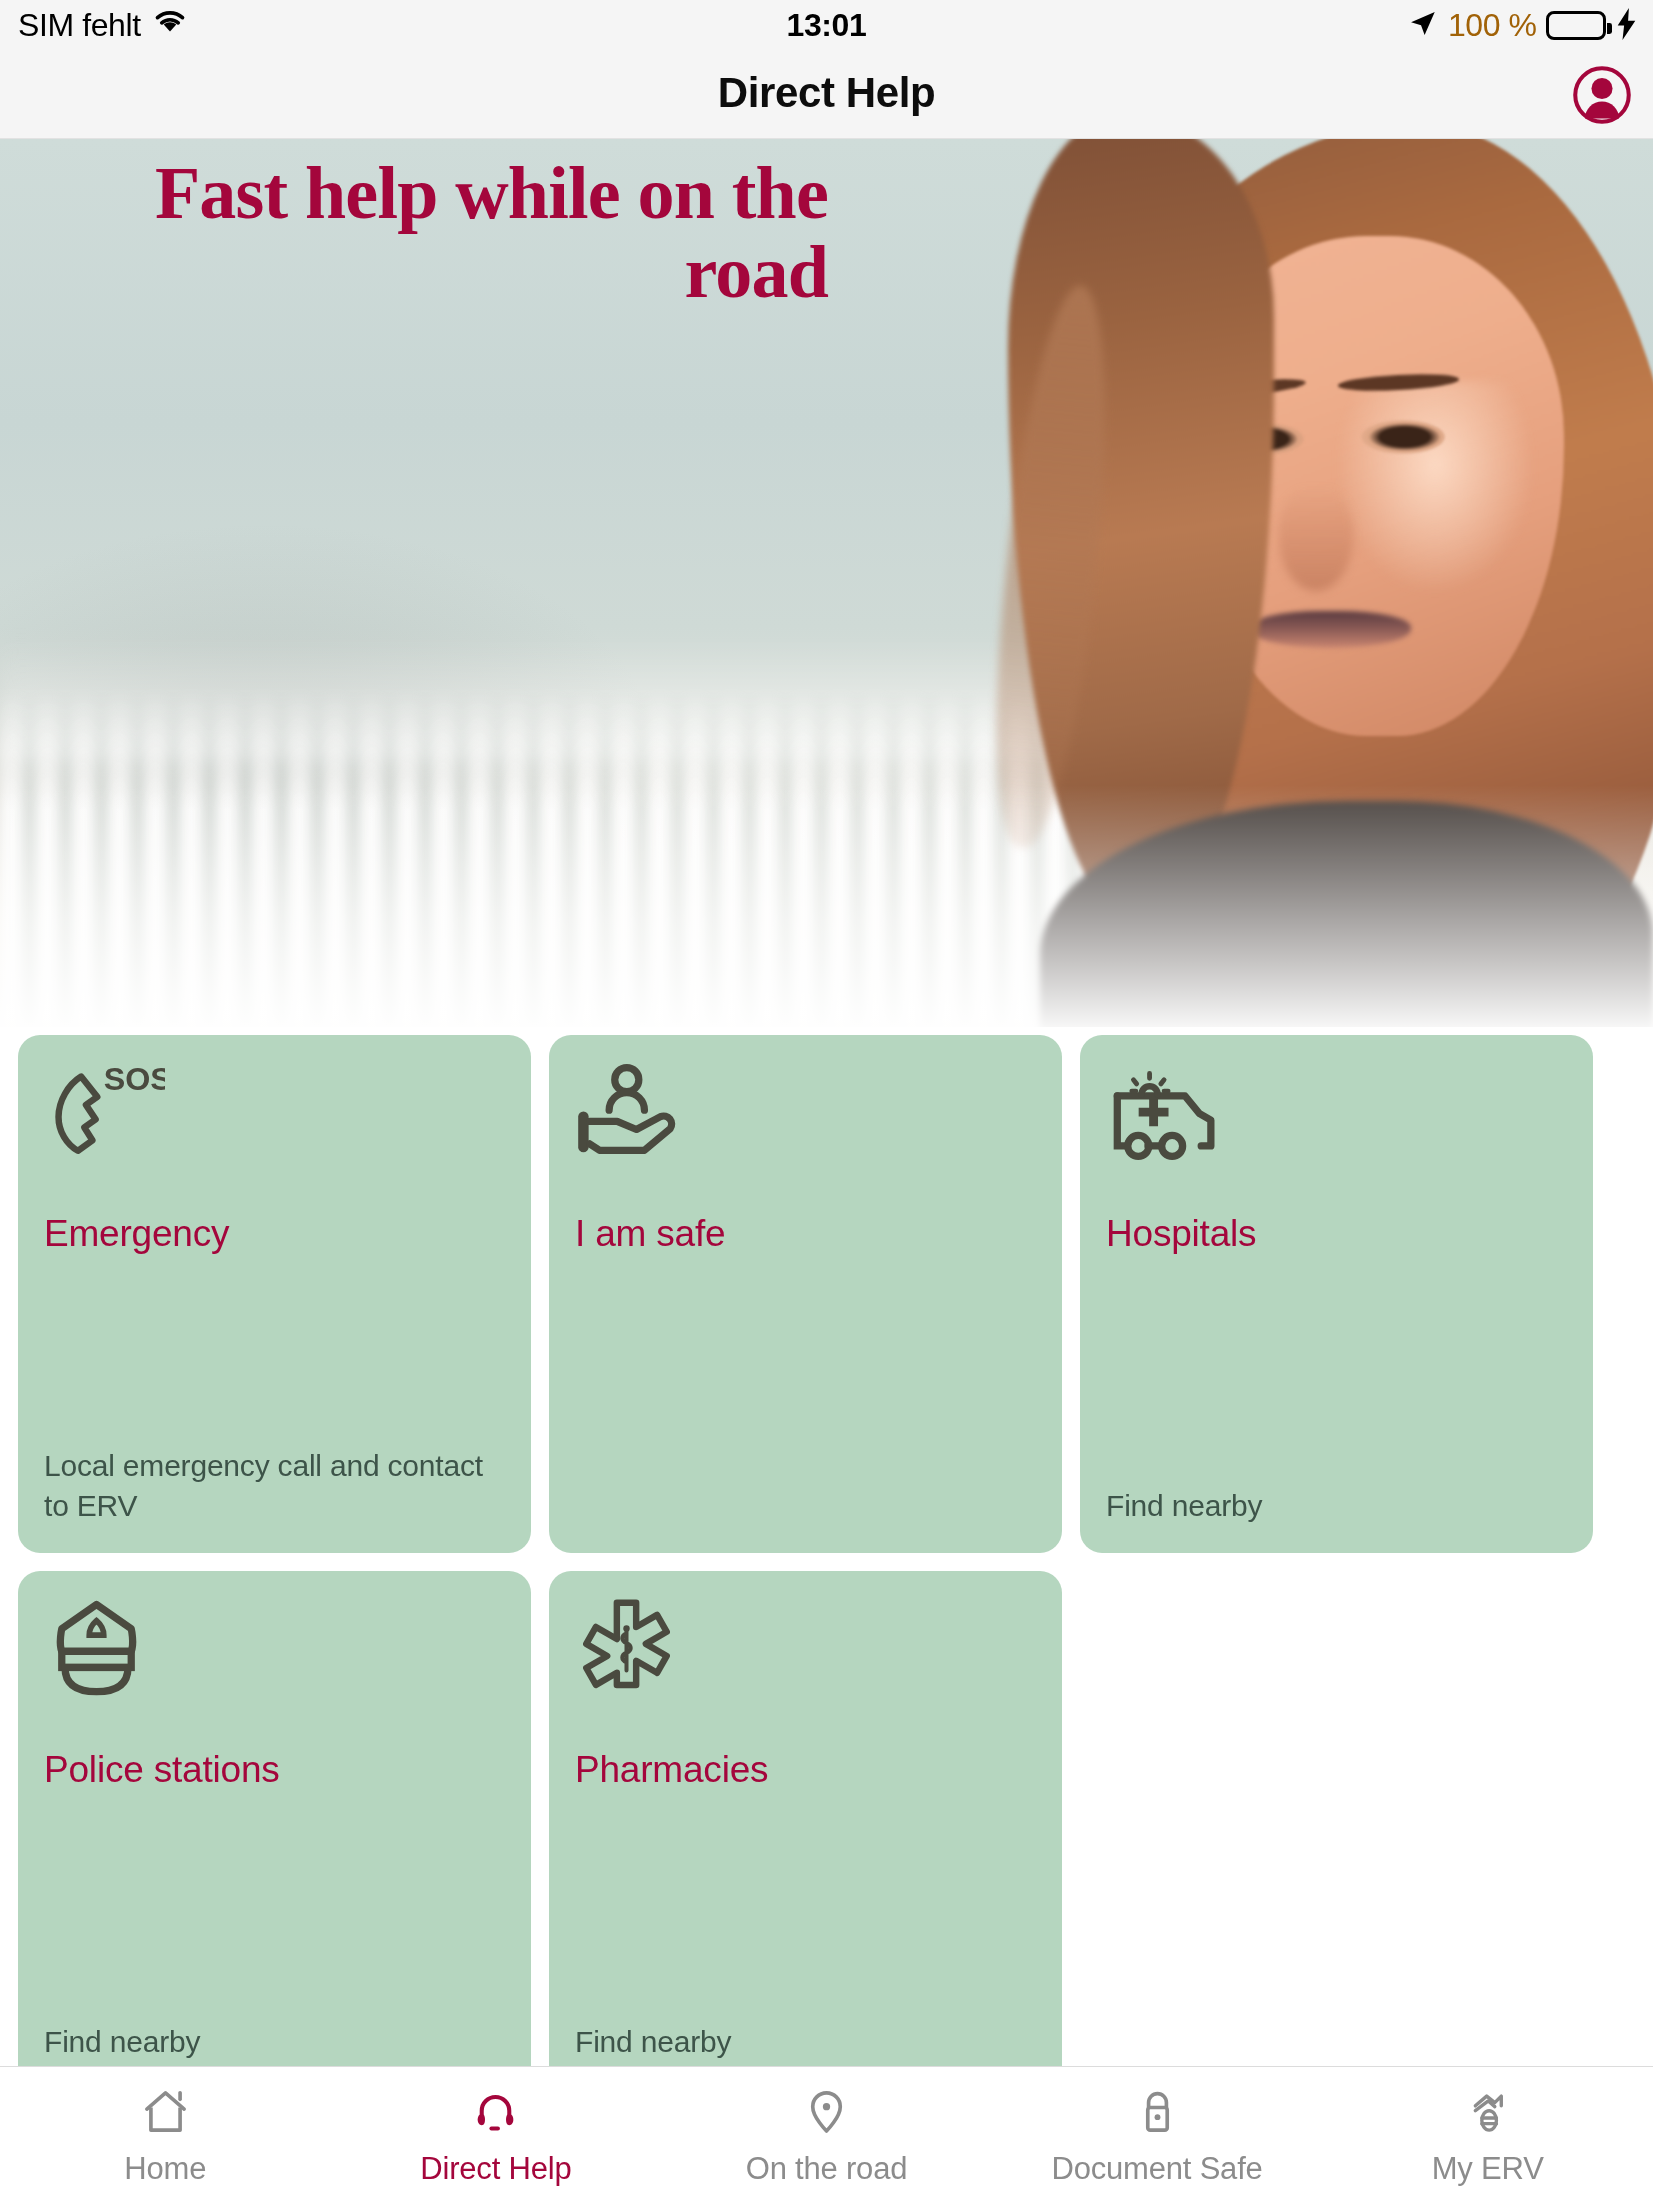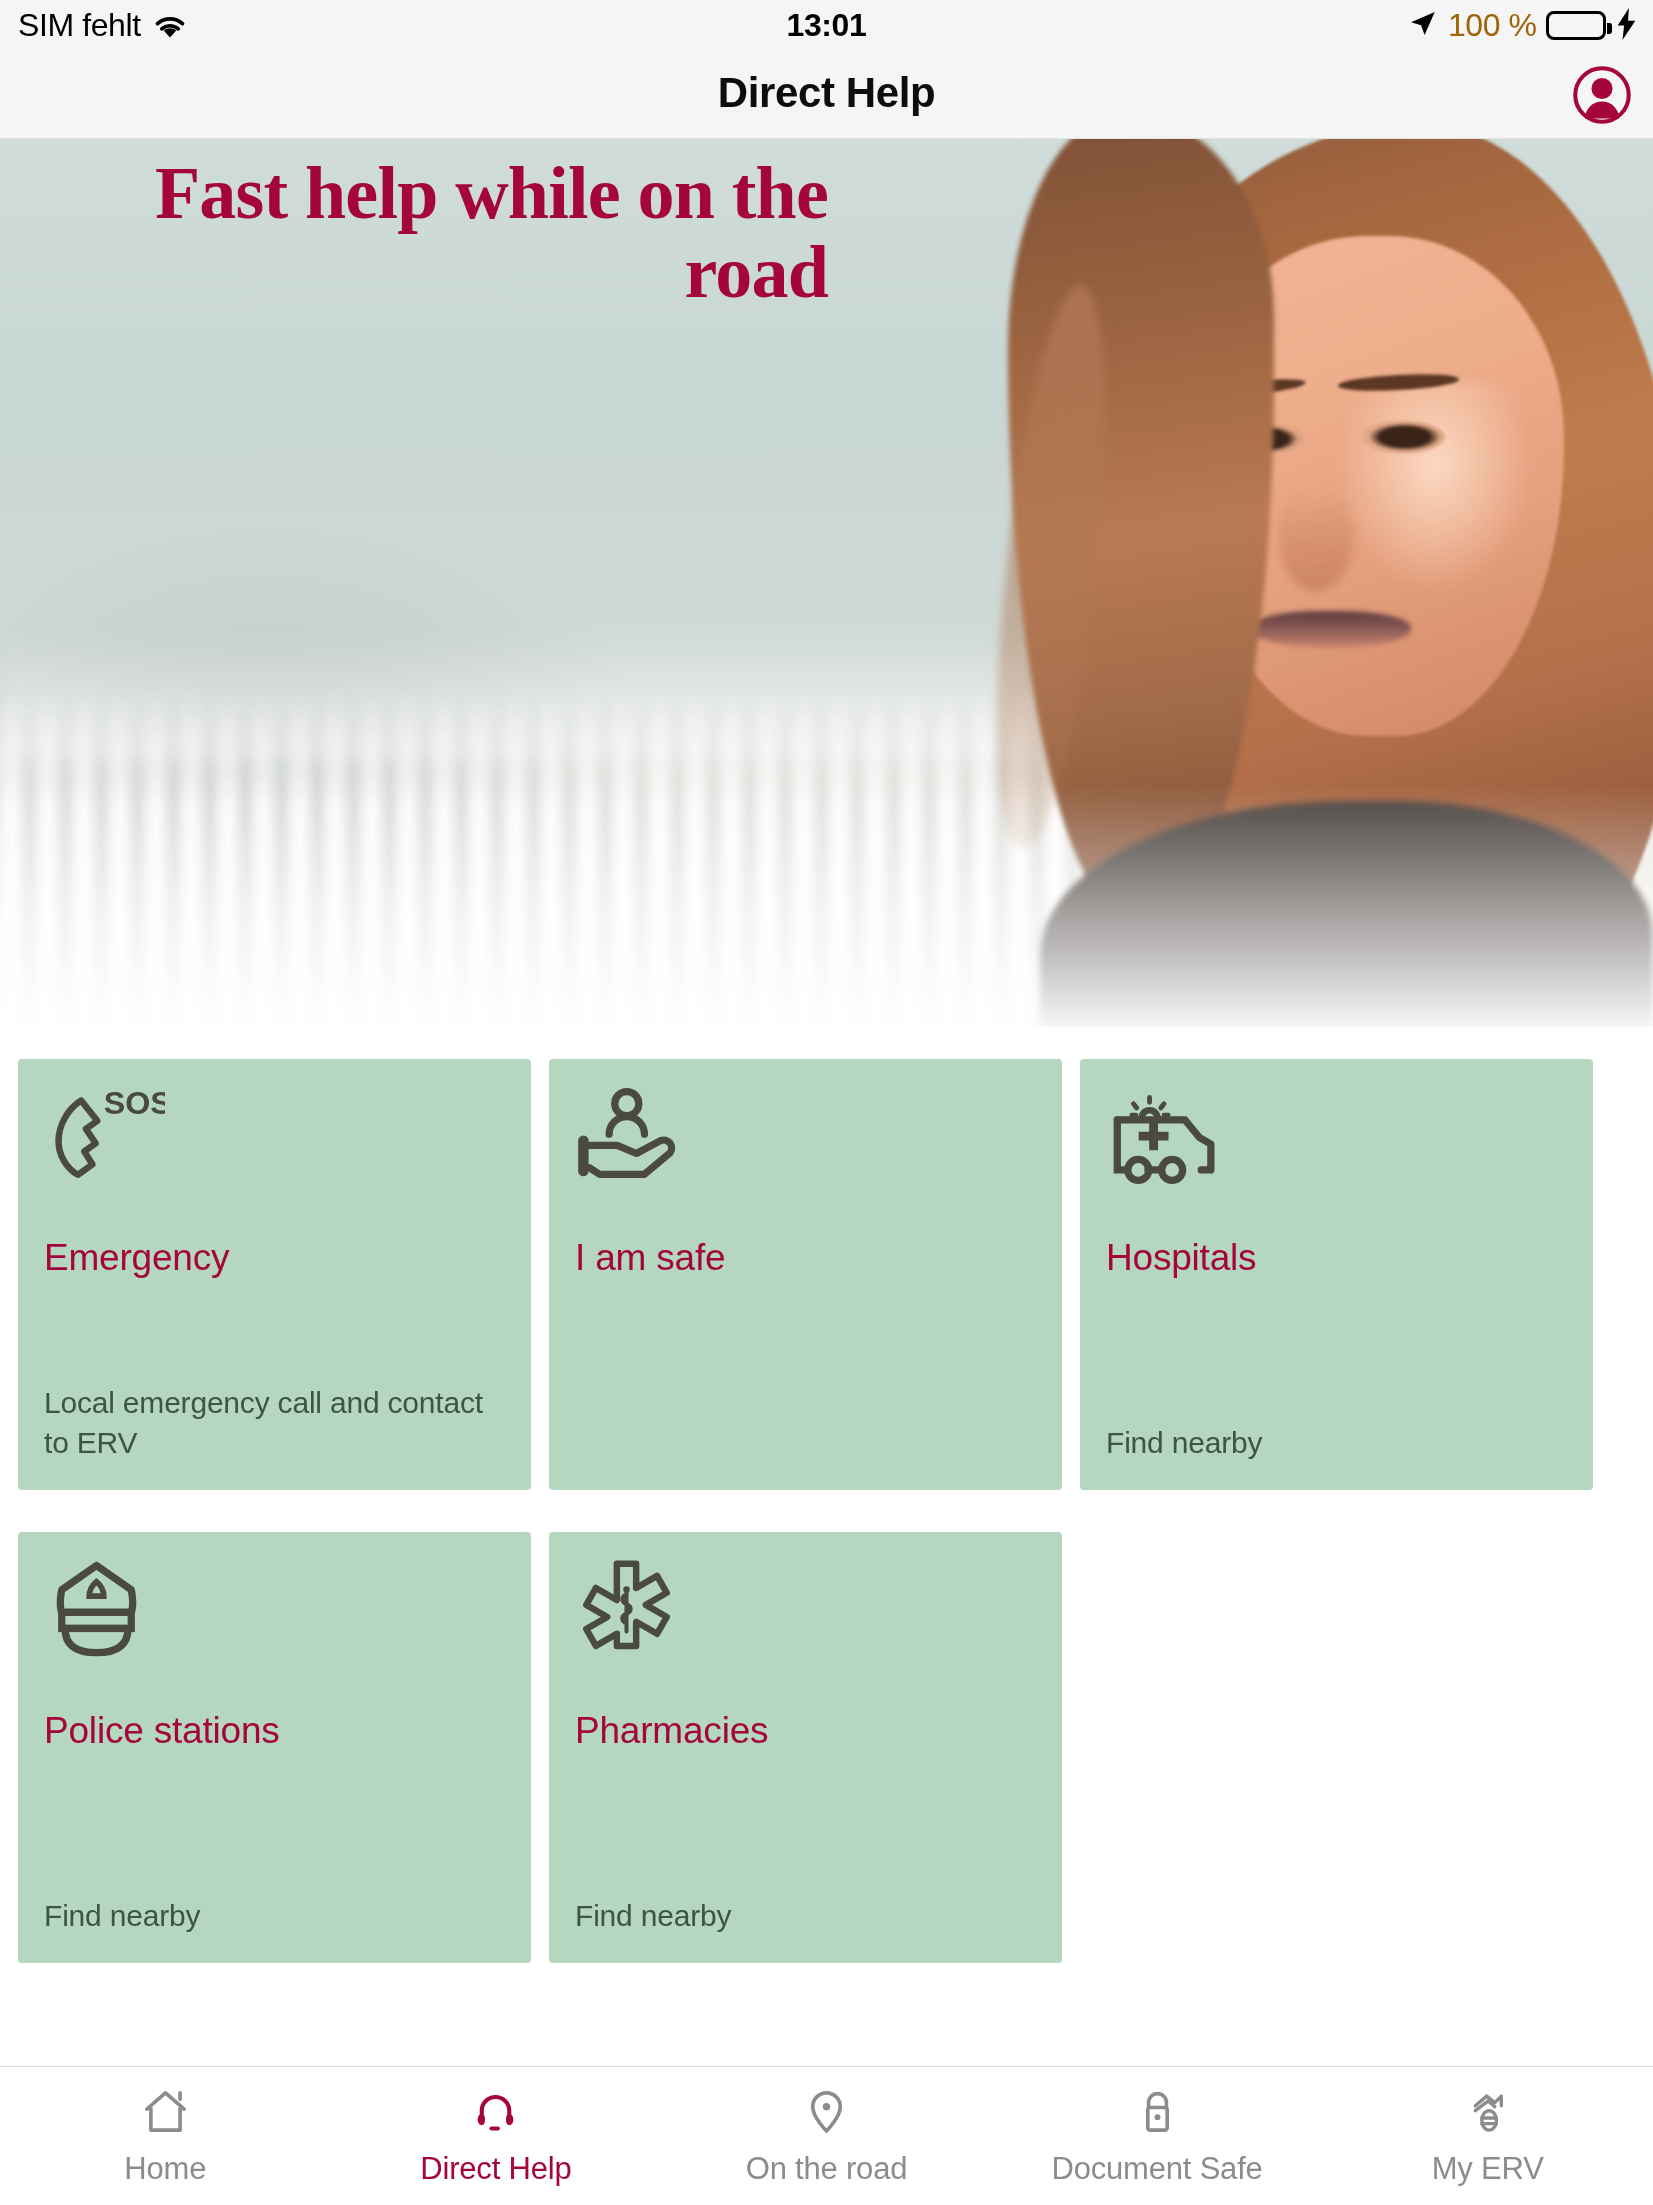--- a/index.html
+++ b/index.html
@@ -9,21 +9,21 @@
     background:#ffffff;
     -webkit-font-smoothing:antialiased;
   }
 
   
   .statusbar{
     position:absolute; top:0; left:0; width:1653px; height:50px;
     background:#f5f5f5;
     display:flex; align-items:center;
   }
-  .sb-left{ position:absolute; left:18px; display:flex; align-items:flex-end; gap:11.3px; }
+  .sb-left{ position:absolute; left:18px; display:flex; align-items:flex-start; gap:11.3px; }
   .sb-carrier{ font-size:32px; color:#000; letter-spacing:-0.4px; }
   .sb-center{ position:absolute; left:0; width:1653px; text-align:center;
               font-size:32px; font-weight:bold; color:#000; letter-spacing:-0.4px;}
   .sb-right{ position:absolute; right:16px; display:flex; align-items:center; gap:9.7px; }
   .sb-batt-text{ font-size:32px; color:#a16207; letter-spacing:-0.4px;text-align:right; }
   .batt-shell{ position:relative; width:60px; height:29px; border:3.2px solid #000;
                border-radius:8px; padding:2.4px; }
   .batt-fill{ width:100%; height:100%; background:#4cd662; border-radius:3.2px; }
   .batt-nub{ position:absolute; right:-9px; top:9px; width:5.7px; height:11.3px;
              background:#000; border-radius:0 2.4px 2.4px 0; }
@@ -134,25 +134,25 @@
 
   
   .grid{
     position:absolute; left:18px; top:1035px; width:1618px;
     display:grid;
     grid-template-columns:repeat(3, 513px);
     gap:18px 18px;
   }
   .card{
     background:#b5d6bf;
-    border-radius:4px;
-    height:431px;
+    border-radius:22px;
+    height:518px;
     position:relative;
     padding:27.4px 26px 24px 26px;
-    display:flex; flex-direction:column;margin-top:24px;
+    display:flex; flex-direction:column;
   }
   .card-icon{ height:107px; display:flex; align-items:flex-start; }
   .card-title{
     margin-top:44px;
     font-size:37px; color:#a4063c; letter-spacing:-0.2px;
   }
   .card-desc{
     position:absolute; left:26px; right:22.6px; bottom:27.4px;
     font-size:30px; line-height:1.32; color:#3d5449; letter-spacing:-0.2px;
   }

